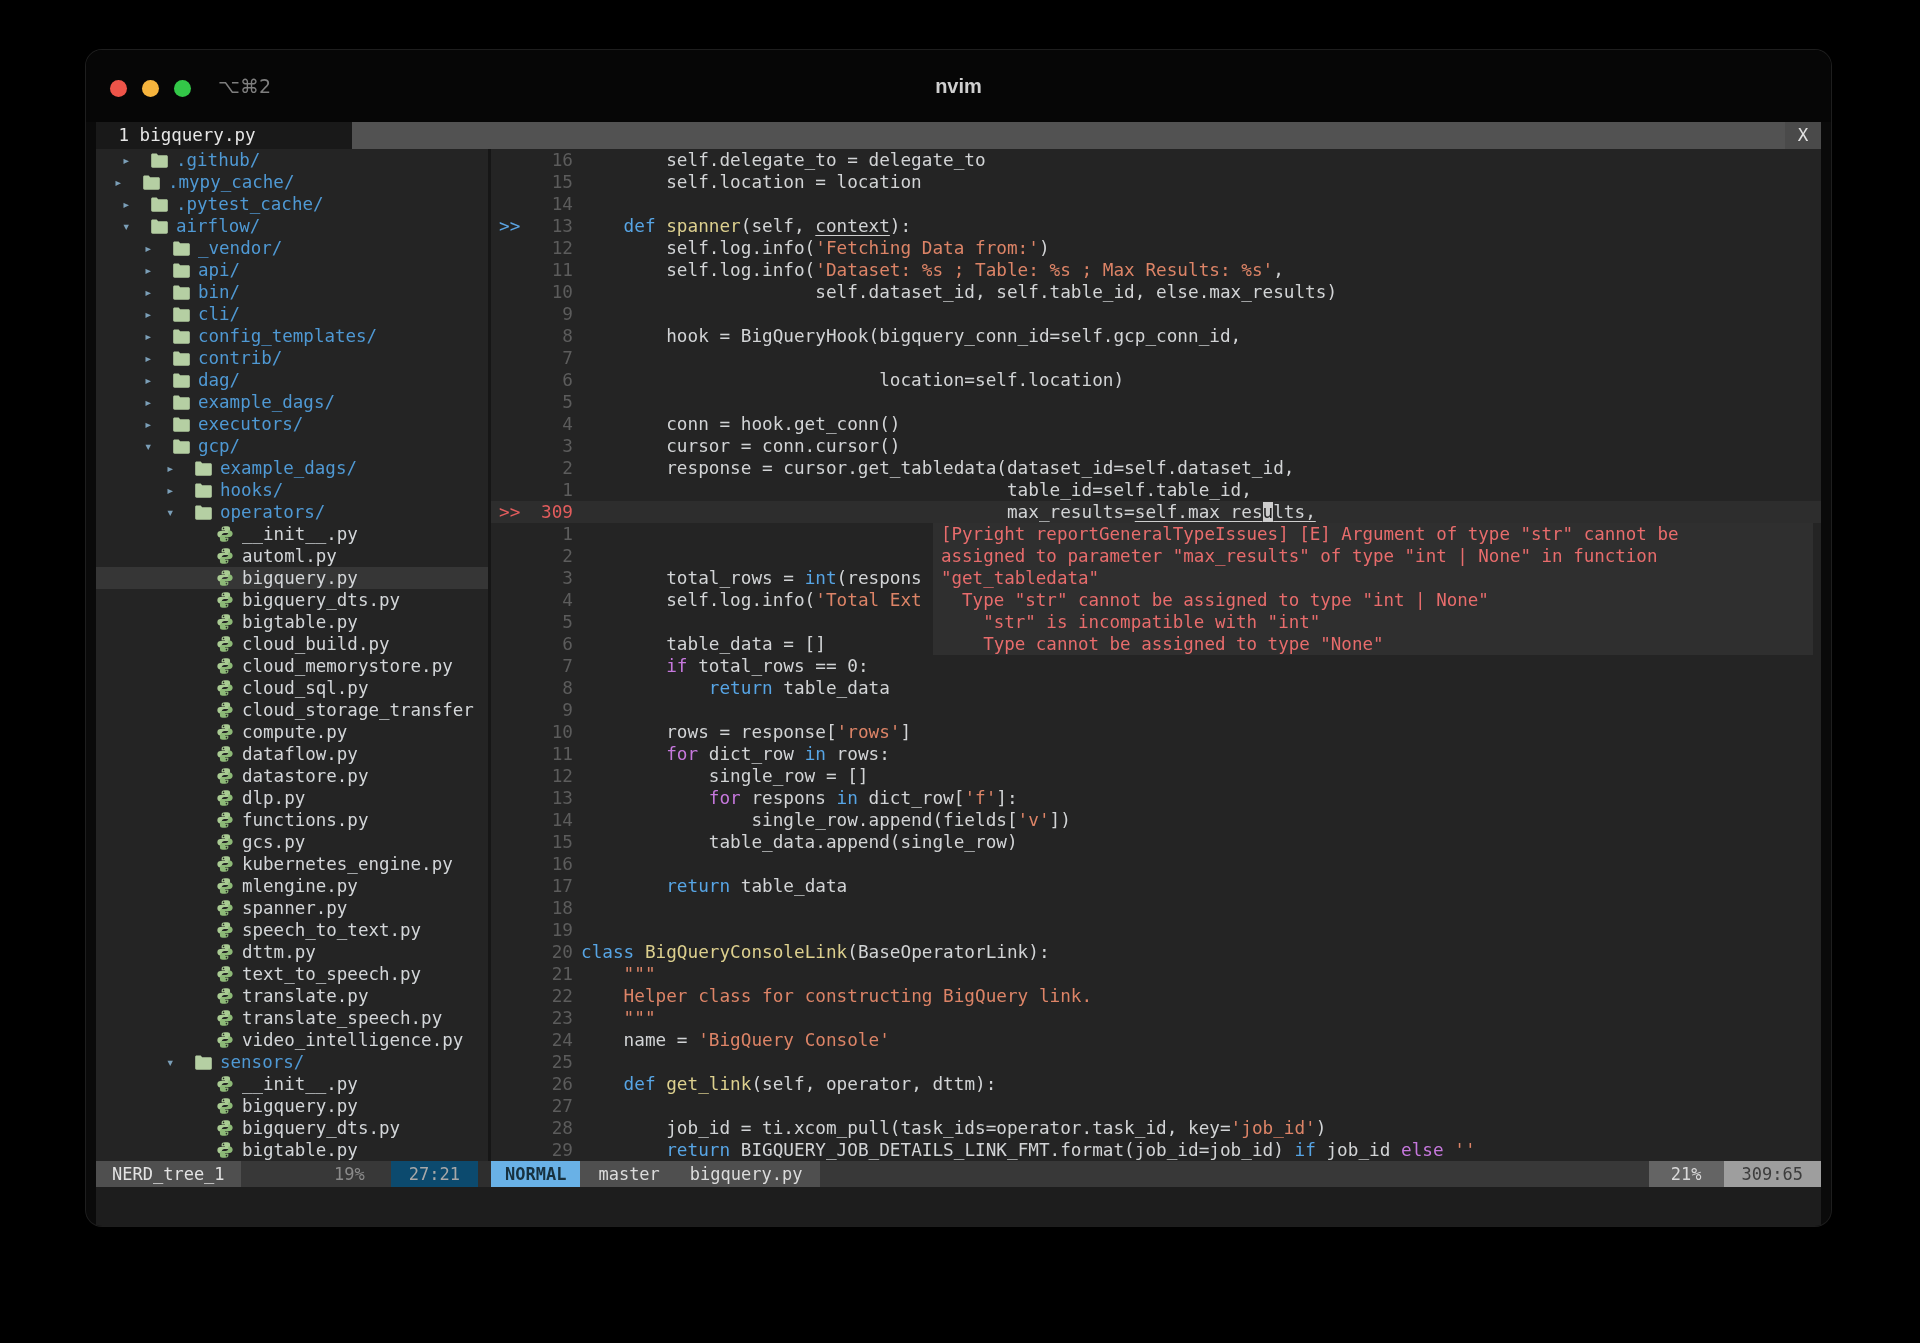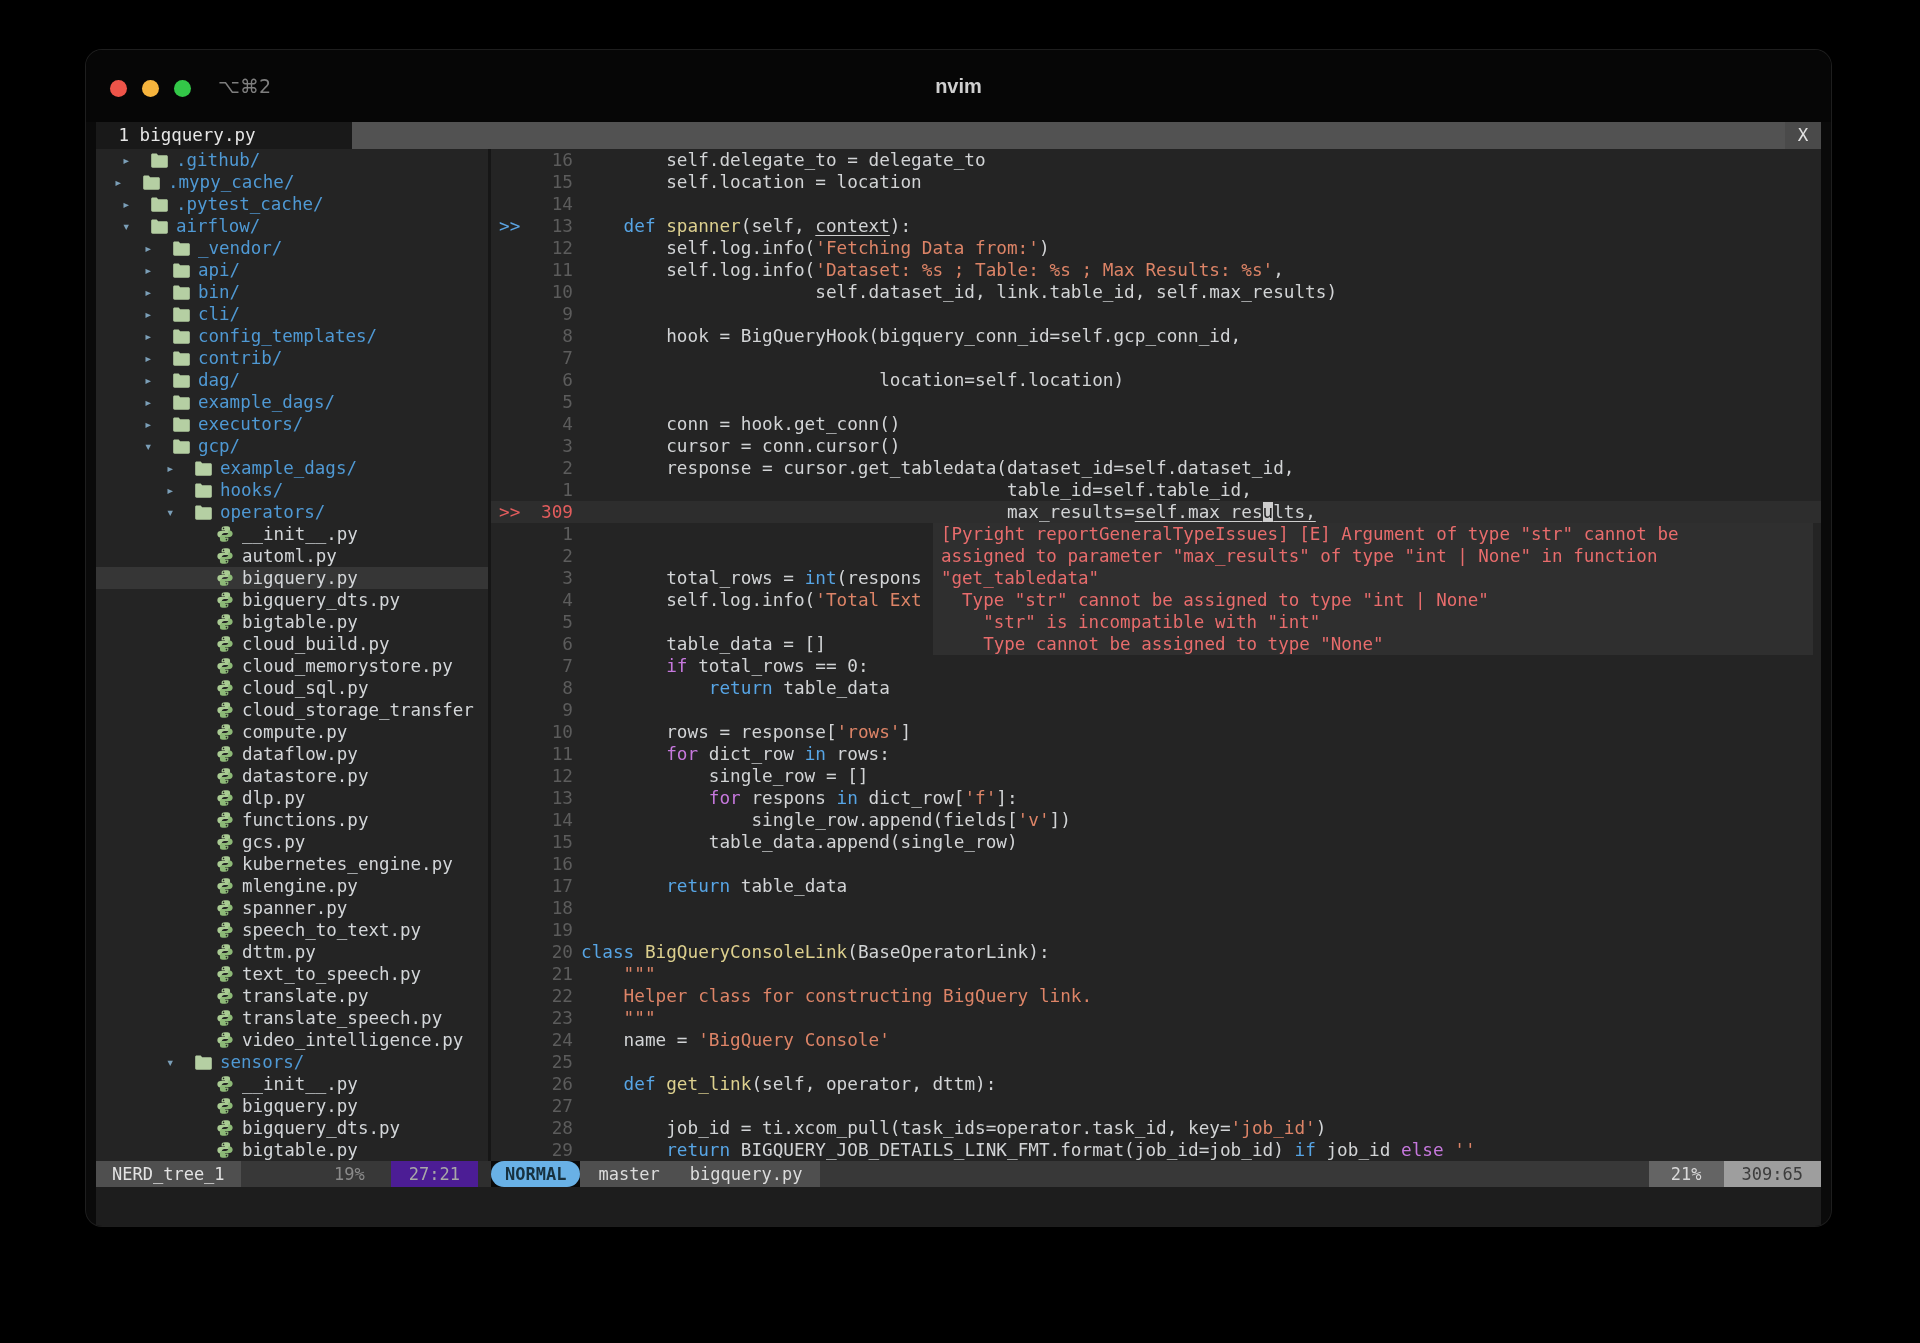--- a/index.html
+++ b/index.html
@@ -56,23 +56,23 @@
   .tk-cur{background:#cdcdcd;color:#1e1e1e;}
   
   .popup{position:absolute;left:837px;top:374px;width:880px;background:#2f2f2f;z-index:5;}
   .pline{height:22px;line-height:22px;white-space:pre;color:#e86c6c;font-size:17.5px;padding-left:8px;}
   
   .statusline{height:26px;display:flex;font-size:17px;line-height:26px;white-space:pre;}
   .st-left{width:395px;display:flex;}
   .st-right{flex:1;display:flex;}
   .st-tree-name{background:#4f4f4f;color:#e3e3e3;padding:0 16px;}
   .st-fill-l{flex:1;background:#383838;text-align:right;padding-right:26px;color:#8b8b8b;}
-  .st-tree-pos{background:#4c1d95;color:#a8a8a8;padding:0 18px;}
+  .st-tree-pos{background:#0c4a6e;color:#a8a8a8;padding:0 18px;}
   .st-gap{width:13px;background:#2e2e2e;}
-  .st-mode{background:#69b1e6;color:#17313f;font-weight:bold;padding:0 14px;border-radius:13px;}
+  .st-mode{background:#69b1e6;color:#17313f;font-weight:bold;padding:0 14px;}
   .st-info{background:#4f4f4f;color:#dcdcdc;padding:0 18px;display:flex;gap:30px;}
   .st-fill-r{flex:1;background:#383838;}
   .st-percent2{background:#646464;color:#d9d9d9;padding:0 22px;}
   .st-pos{background:#9e9e9e;color:#3c3c3c;padding:0 18px;}
   
   .cmdline{flex:1;background:#1d1d1d;}
 </style>
 </head>
 <body>
 
@@ -261,21 +261,21 @@
         </div>
       <div class="vsep"></div>
       <div class="code-pane">
         <div>
             <div class="crow"><span class="csign "></span><span class="clnum ">16</span><span class="ctext"><span class="tk-fg">        self.delegate_to = delegate_to</span></span></div>
             <div class="crow"><span class="csign "></span><span class="clnum ">15</span><span class="ctext"><span class="tk-fg">        self.location = location</span></span></div>
             <div class="crow"><span class="csign "></span><span class="clnum ">14</span><span class="ctext"></span></div>
             <div class="crow"><span class="csign b">&gt;&gt;</span><span class="clnum ">13</span><span class="ctext"><span class="tk-fg">    </span><span class="tk-kw">def</span><span class="tk-fg"> </span><span class="tk-fn">spanner</span><span class="tk-fg">(self, </span><span class="tk-ul">context</span><span class="tk-fg">):</span></span></div>
             <div class="crow"><span class="csign "></span><span class="clnum ">12</span><span class="ctext"><span class="tk-fg">        self.log.info(</span><span class="tk-str">'Fetching Data from:'</span><span class="tk-fg">)</span></span></div>
             <div class="crow"><span class="csign "></span><span class="clnum ">11</span><span class="ctext"><span class="tk-fg">        self.log.info(</span><span class="tk-str">'Dataset: %s ; Table: %s ; Max Results: %s'</span><span class="tk-fg">,</span></span></div>
-            <div class="crow"><span class="csign "></span><span class="clnum ">10</span><span class="ctext"><span class="tk-fg">                      self.dataset_id, link.table_id, self.max_results)</span></span></div>
+            <div class="crow"><span class="csign "></span><span class="clnum ">10</span><span class="ctext"><span class="tk-fg">                      self.dataset_id, self.table_id, else.max_results)</span></span></div>
             <div class="crow"><span class="csign "></span><span class="clnum ">9</span><span class="ctext"></span></div>
             <div class="crow"><span class="csign "></span><span class="clnum ">8</span><span class="ctext"><span class="tk-fg">        hook = BigQueryHook(bigquery_conn_id=self.gcp_conn_id,</span></span></div>
             <div class="crow"><span class="csign "></span><span class="clnum ">7</span></div>
             <div class="crow"><span class="csign "></span><span class="clnum ">6</span><span class="ctext"><span class="tk-fg">                            location=self.location)</span></span></div>
             <div class="crow"><span class="csign "></span><span class="clnum ">5</span><span class="ctext"></span></div>
             <div class="crow"><span class="csign "></span><span class="clnum ">4</span><span class="ctext"><span class="tk-fg">        conn = hook.get_conn()</span></span></div>
             <div class="crow"><span class="csign "></span><span class="clnum ">3</span><span class="ctext"><span class="tk-fg">        cursor = conn.cursor()</span></span></div>
             <div class="crow"><span class="csign "></span><span class="clnum ">2</span><span class="ctext"><span class="tk-fg">        response = cursor.get_tabledata(dataset_id=self.dataset_id,</span></span></div>
             <div class="crow"><span class="csign "></span><span class="clnum ">1</span><span class="ctext"><span class="tk-fg">                                        table_id=self.table_id,</span></span></div>
             <div class="crow hl"><span class="csign e">&gt;&gt;</span><span class="clnum e">309</span><span class="ctext"><span class="tk-fg">                                        max_results=</span><span class="tk-ul">self.max_res</span><span class="tk-cur">u</span><span class="tk-ul">lts,</span></span></div>

